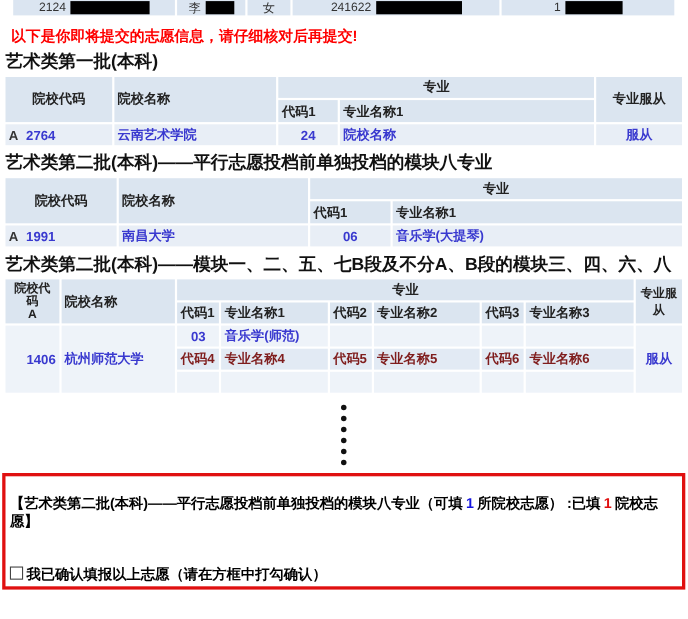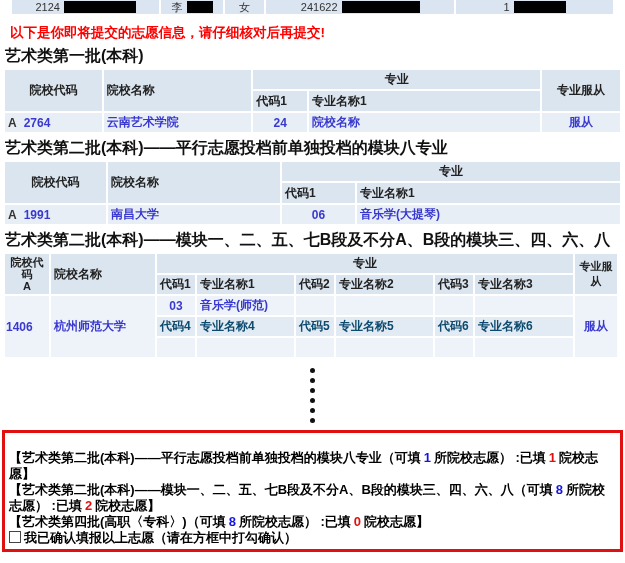--- a/index.html
+++ b/index.html
@@ -25,21 +25,21 @@
   table.vt th {
     background:#dbe5f0; font-weight:bold; font-size:12px; color:#222;
     padding:1px 3px; height:18px; text-align:center;
   }
   table.vt td {
     background:#e8eef6; font-size:12px; padding:1px 3px; height:19px; text-align:center;font-weight:bold;
   }
   table.vt th.left, table.vt td.left { text-align:left; }
   .t3 td { height:18px;margin-left:24px; }
   .t3 tr.r1 td { background:#eef3f9; }
-  .t3 tr.r2 td { background:#e2eaf4; color:#0c4a6e; }
+  .t3 tr.r2 td { background:#e2eaf4; color:#7f1d1d; }
   .t3 tr.r3 td { background:#eef3f9; }
   .t3 td.span-cell { background:#e8eef6; }
   a.lk { color:#3939cf; text-decoration:none; cursor:pointer; }
   .letter { color:#333; margin-right:7px; }
 
   .dots { display:flex; flex-direction:column; align-items:center; gap:5px; margin:9px 0 7px; }
   .dots i { width:5px; height:5px; background:#111; border-radius:50%; }
 
   .sumbox {
     margin:2px 2px 0; border:3px solid #e01010; padding:1px 4px 3px;
@@ -160,21 +160,21 @@
   </tr>
   <tr style="height:18px">
     <th class="left">代码1</th>
     <th class="left">专业名称1</th>
     <th class="left">代码2</th>
     <th class="left">专业名称2</th>
     <th class="left">代码3</th>
     <th class="left">专业名称3</th>
   </tr>
   <tr class="r1">
-    <td rowspan="3" class="span-cell left" style="padding-left:1px"><a class="lk">1406</a></td>
+    <td rowspan="3" class="span-cell left" style="padding-left:19px"><a class="lk">1406</a></td>
     <td rowspan="3" class="span-cell left"><a class="lk">杭州师范大学</a></td>
     <td><a class="lk">03</a></td>
     <td class="left"><a class="lk">音乐学(师范)</a></td>
     <td></td>
     <td></td>
     <td></td>
     <td></td>
     <td rowspan="3" class="span-cell"><a class="lk">服从</a></td>
   </tr>
   <tr class="r2">
@@ -203,22 +203,18 @@
     <i></i>
     <i></i>
     <i></i>
 </div>
 
 <div class="sumbox">
   <br>
   <span class="sum-line">
     <span>【艺术类第二批(本科)——平行志愿投档前单独投档的模块八专业（可填</span><span class="num blue">1</span><span>所院校志愿） :已填</span><span class="num red">1</span><span>院校志愿】</span>
   </span><br>
-  <span class="sum-line">
-    <span>【艺术类第二批(本科)——模块一、二、五、七B段及不分A、B段的模块三、四、六、八（可填</span><span class="num blue">8</span><span>所院校志愿） :已填</span><span class="num red">2</span><span>院校志愿】</span>
-  </span><br>
-  <span class="sum-line">
-    <span>【艺术类第四批(高职〈专科〉)（可填</span><span class="num blue">8</span><span>所院校志愿） :已填</span><span class="num red">0</span><span>院校志愿】</span>
-  </span><br>
+  <br>
+  <br>
   <span>
     <span class="chk"></span><span>我已确认填报以上志愿（请在方框中打勾确认）</span>
   </span>
 </div>
 
 </body></html>

